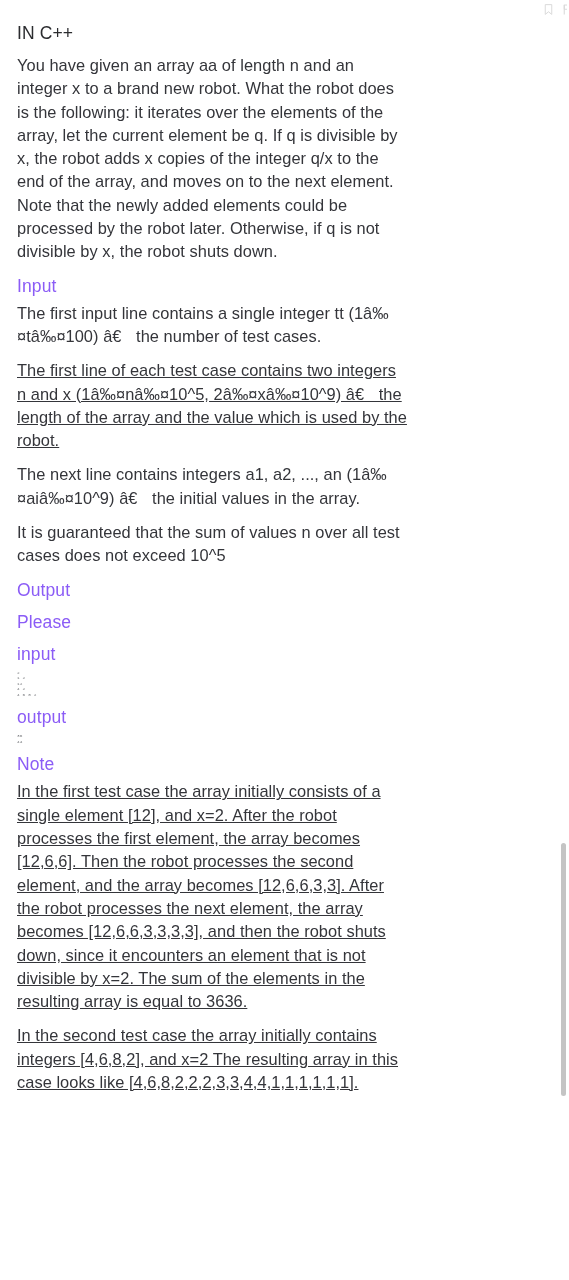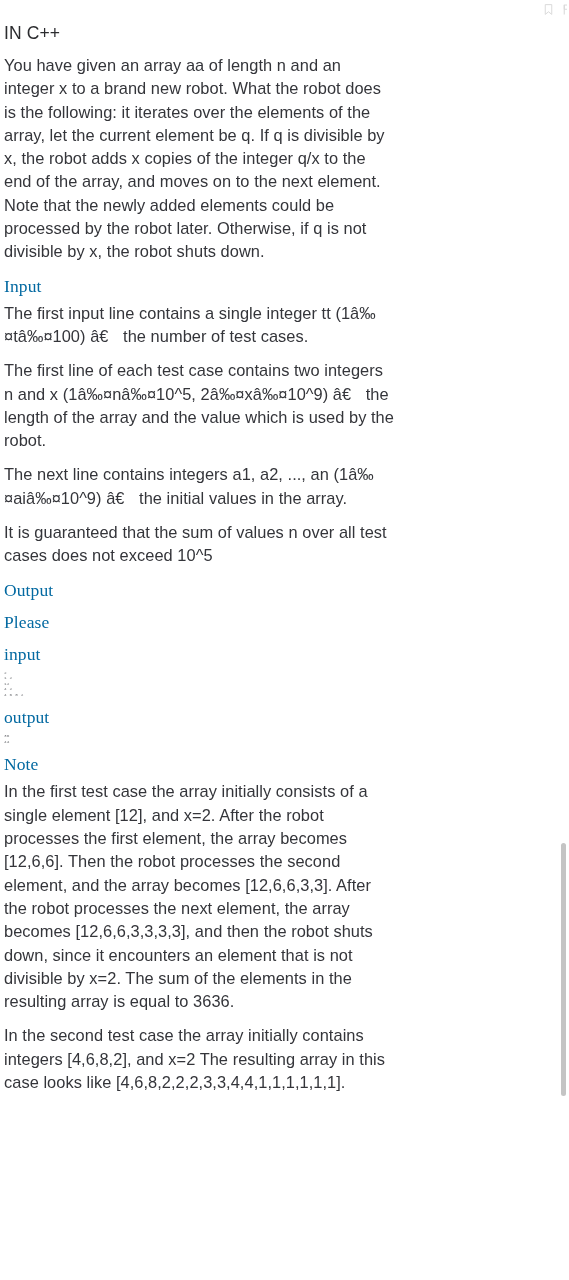--- a/index.html
+++ b/index.html
@@ -40,55 +40,54 @@
   .topbar .ico.clipped {
     width: 6px;
     overflow: hidden;
     margin-left: 6px;
   }
 
   
   .doc {
     position: absolute;
     top: 18px;
-    left: 1px;
+    left: 14px;
     width: 466px;
     padding: 0 8px 0 3px;
     box-sizing: border-box;
   }
 
   .h-line {
     font-size: 17.5px;
     line-height: 24px;
     font-weight: 400;
     color: #2b2c2f;
     margin: 3px 0 9px 0;
     letter-spacing: 0.1px;
   }
 
   .sec-head {
     font-size: 17.5px;
     line-height: 23px;
     font-weight: 400;
-    color: #0369a1;
+    color: #8b5cf6;
     margin: 9px 0 4px 0;
     letter-spacing: 0.1px;
-    font-family: Liberation Serif, serif;
   }
 
   p.para {
     font-size: 16.4px;
     line-height: 23.3px;
     font-weight: 400;
     color: #34353a;
     margin: 3px 0 11px 0;
     max-width: 390px;
     letter-spacing: 0.05px;
   }
-  p.para.wide { max-width: 392px; }
+  p.para.wide { max-width: 392px; text-decoration: underline; }
 
   pre.code {
     font-family: "Liberation Mono", "DejaVu Sans Mono", monospace;
     font-size: 4.4px;
     line-height: 5.55px;
     color: #6f7175;
     margin: 1px 0 7px 0;
     white-space: pre;
     letter-spacing: 0.15px;
   }

